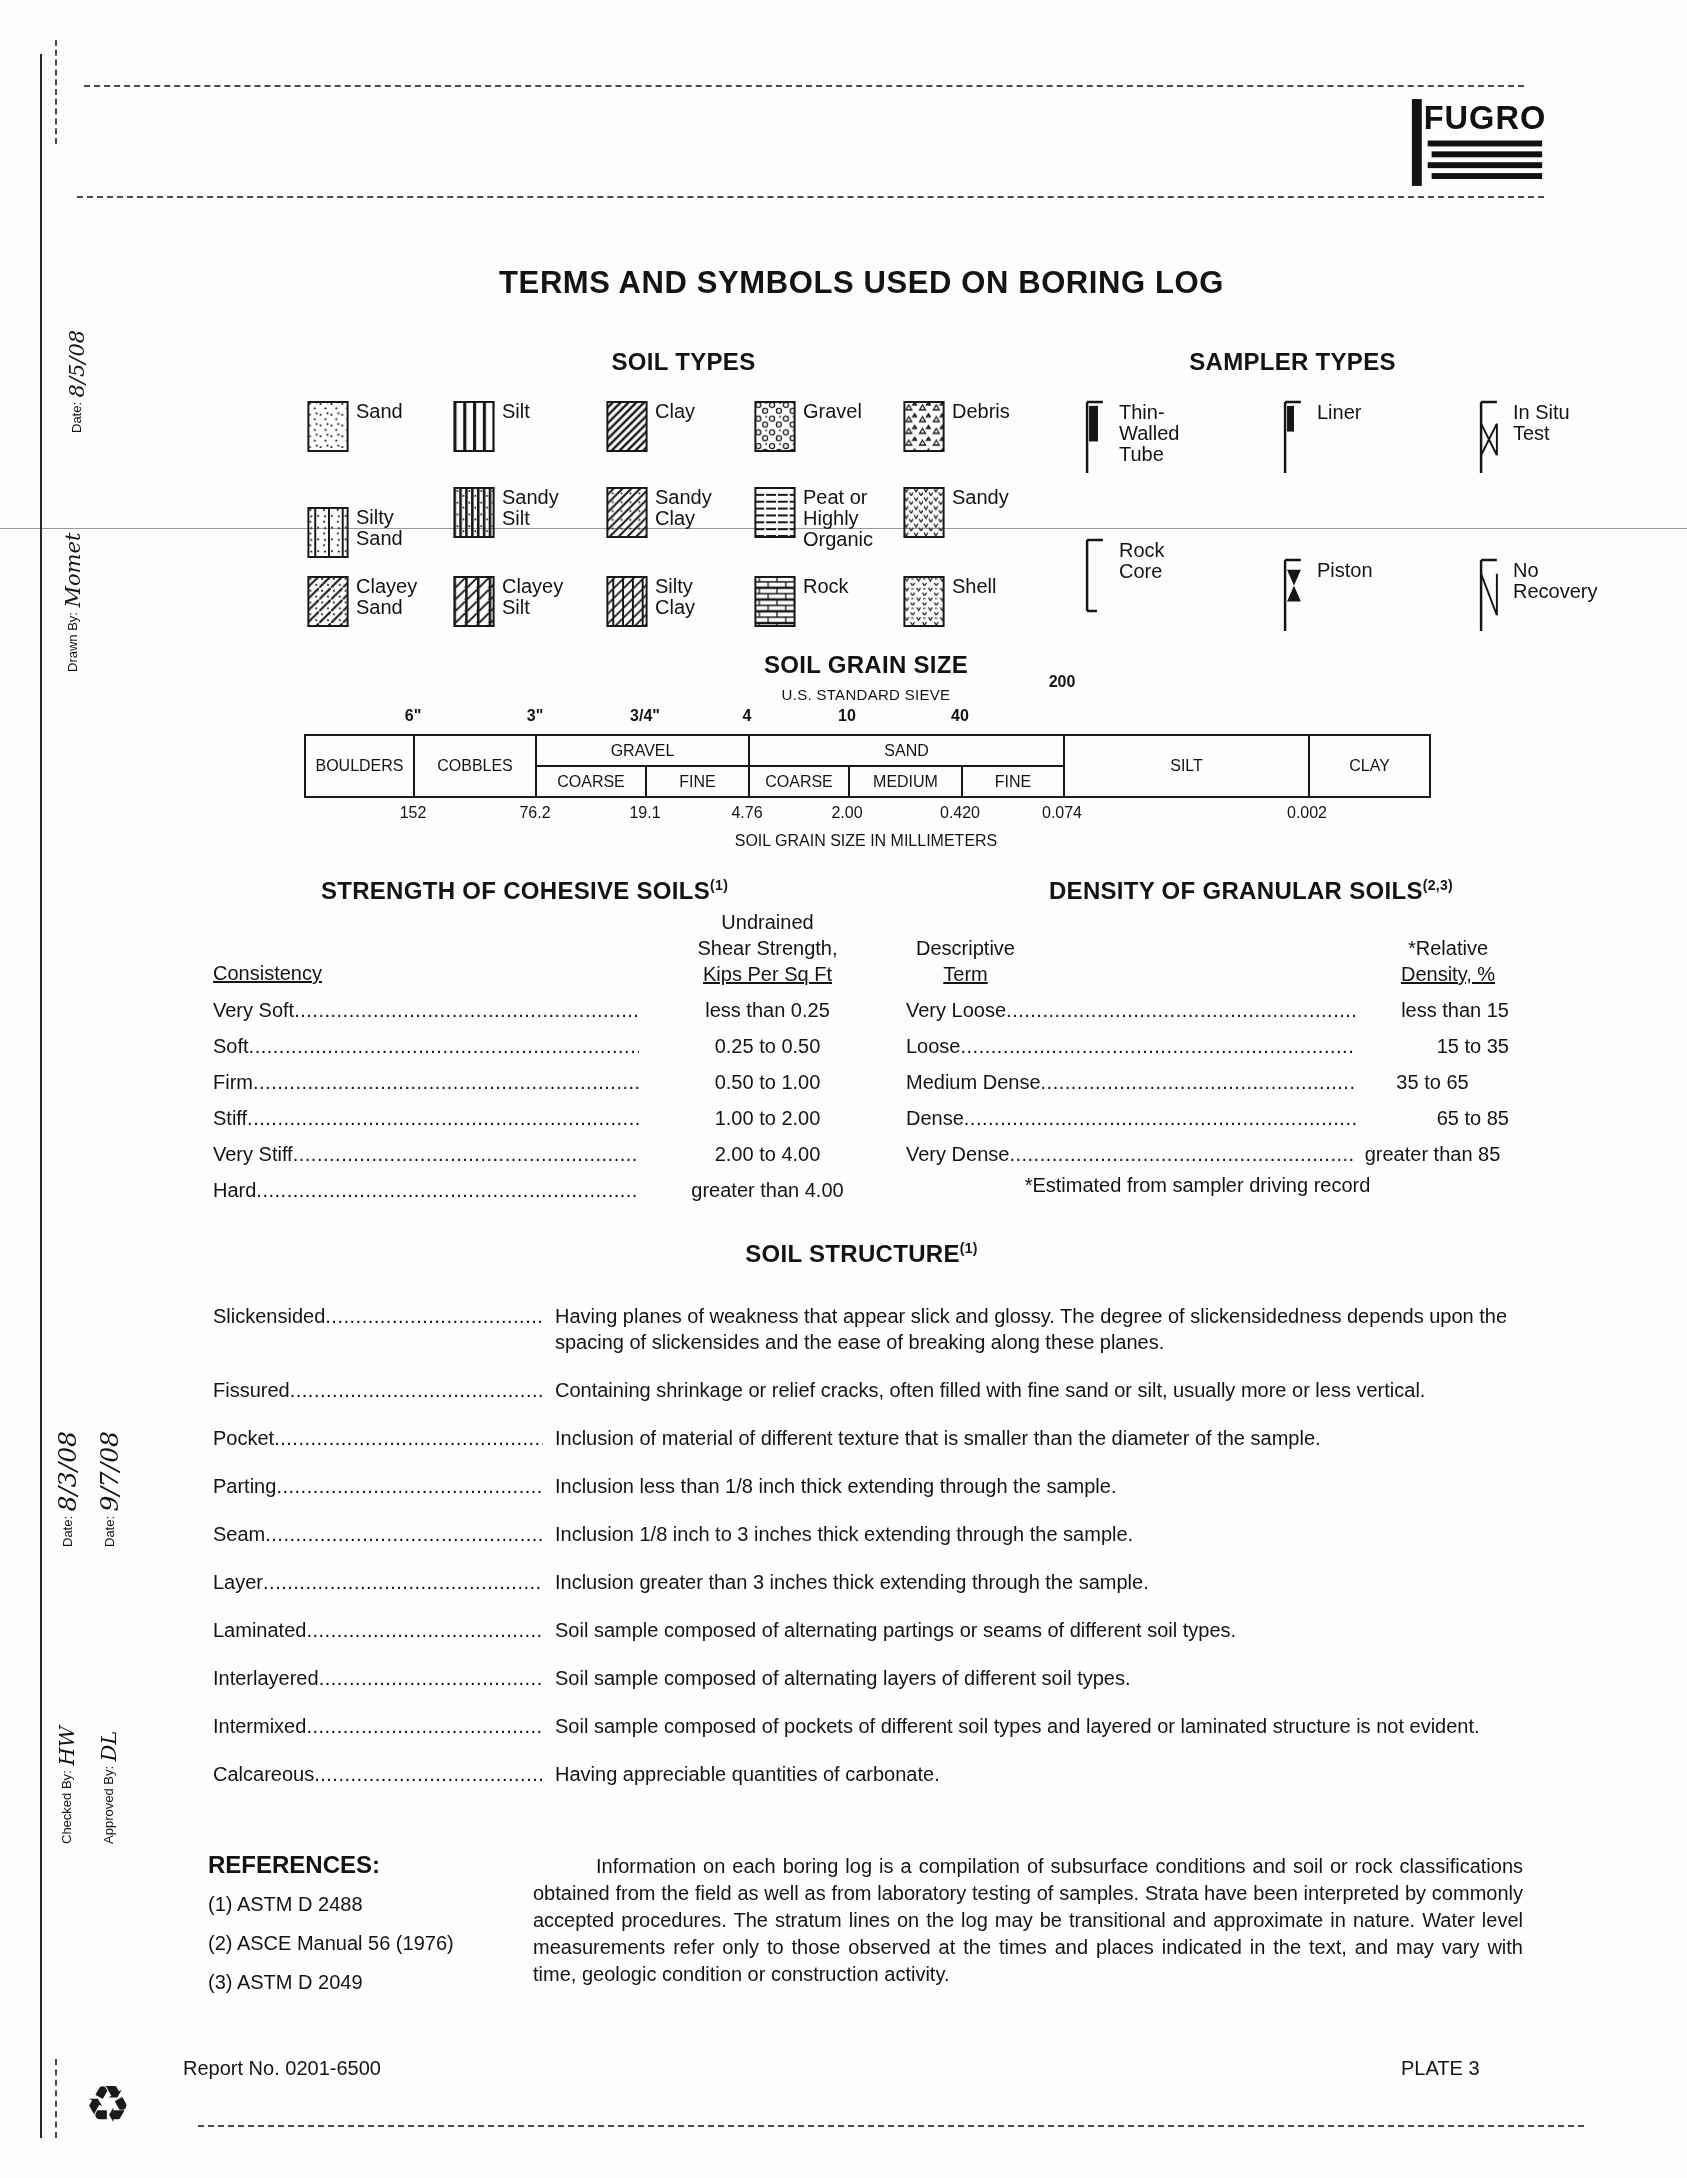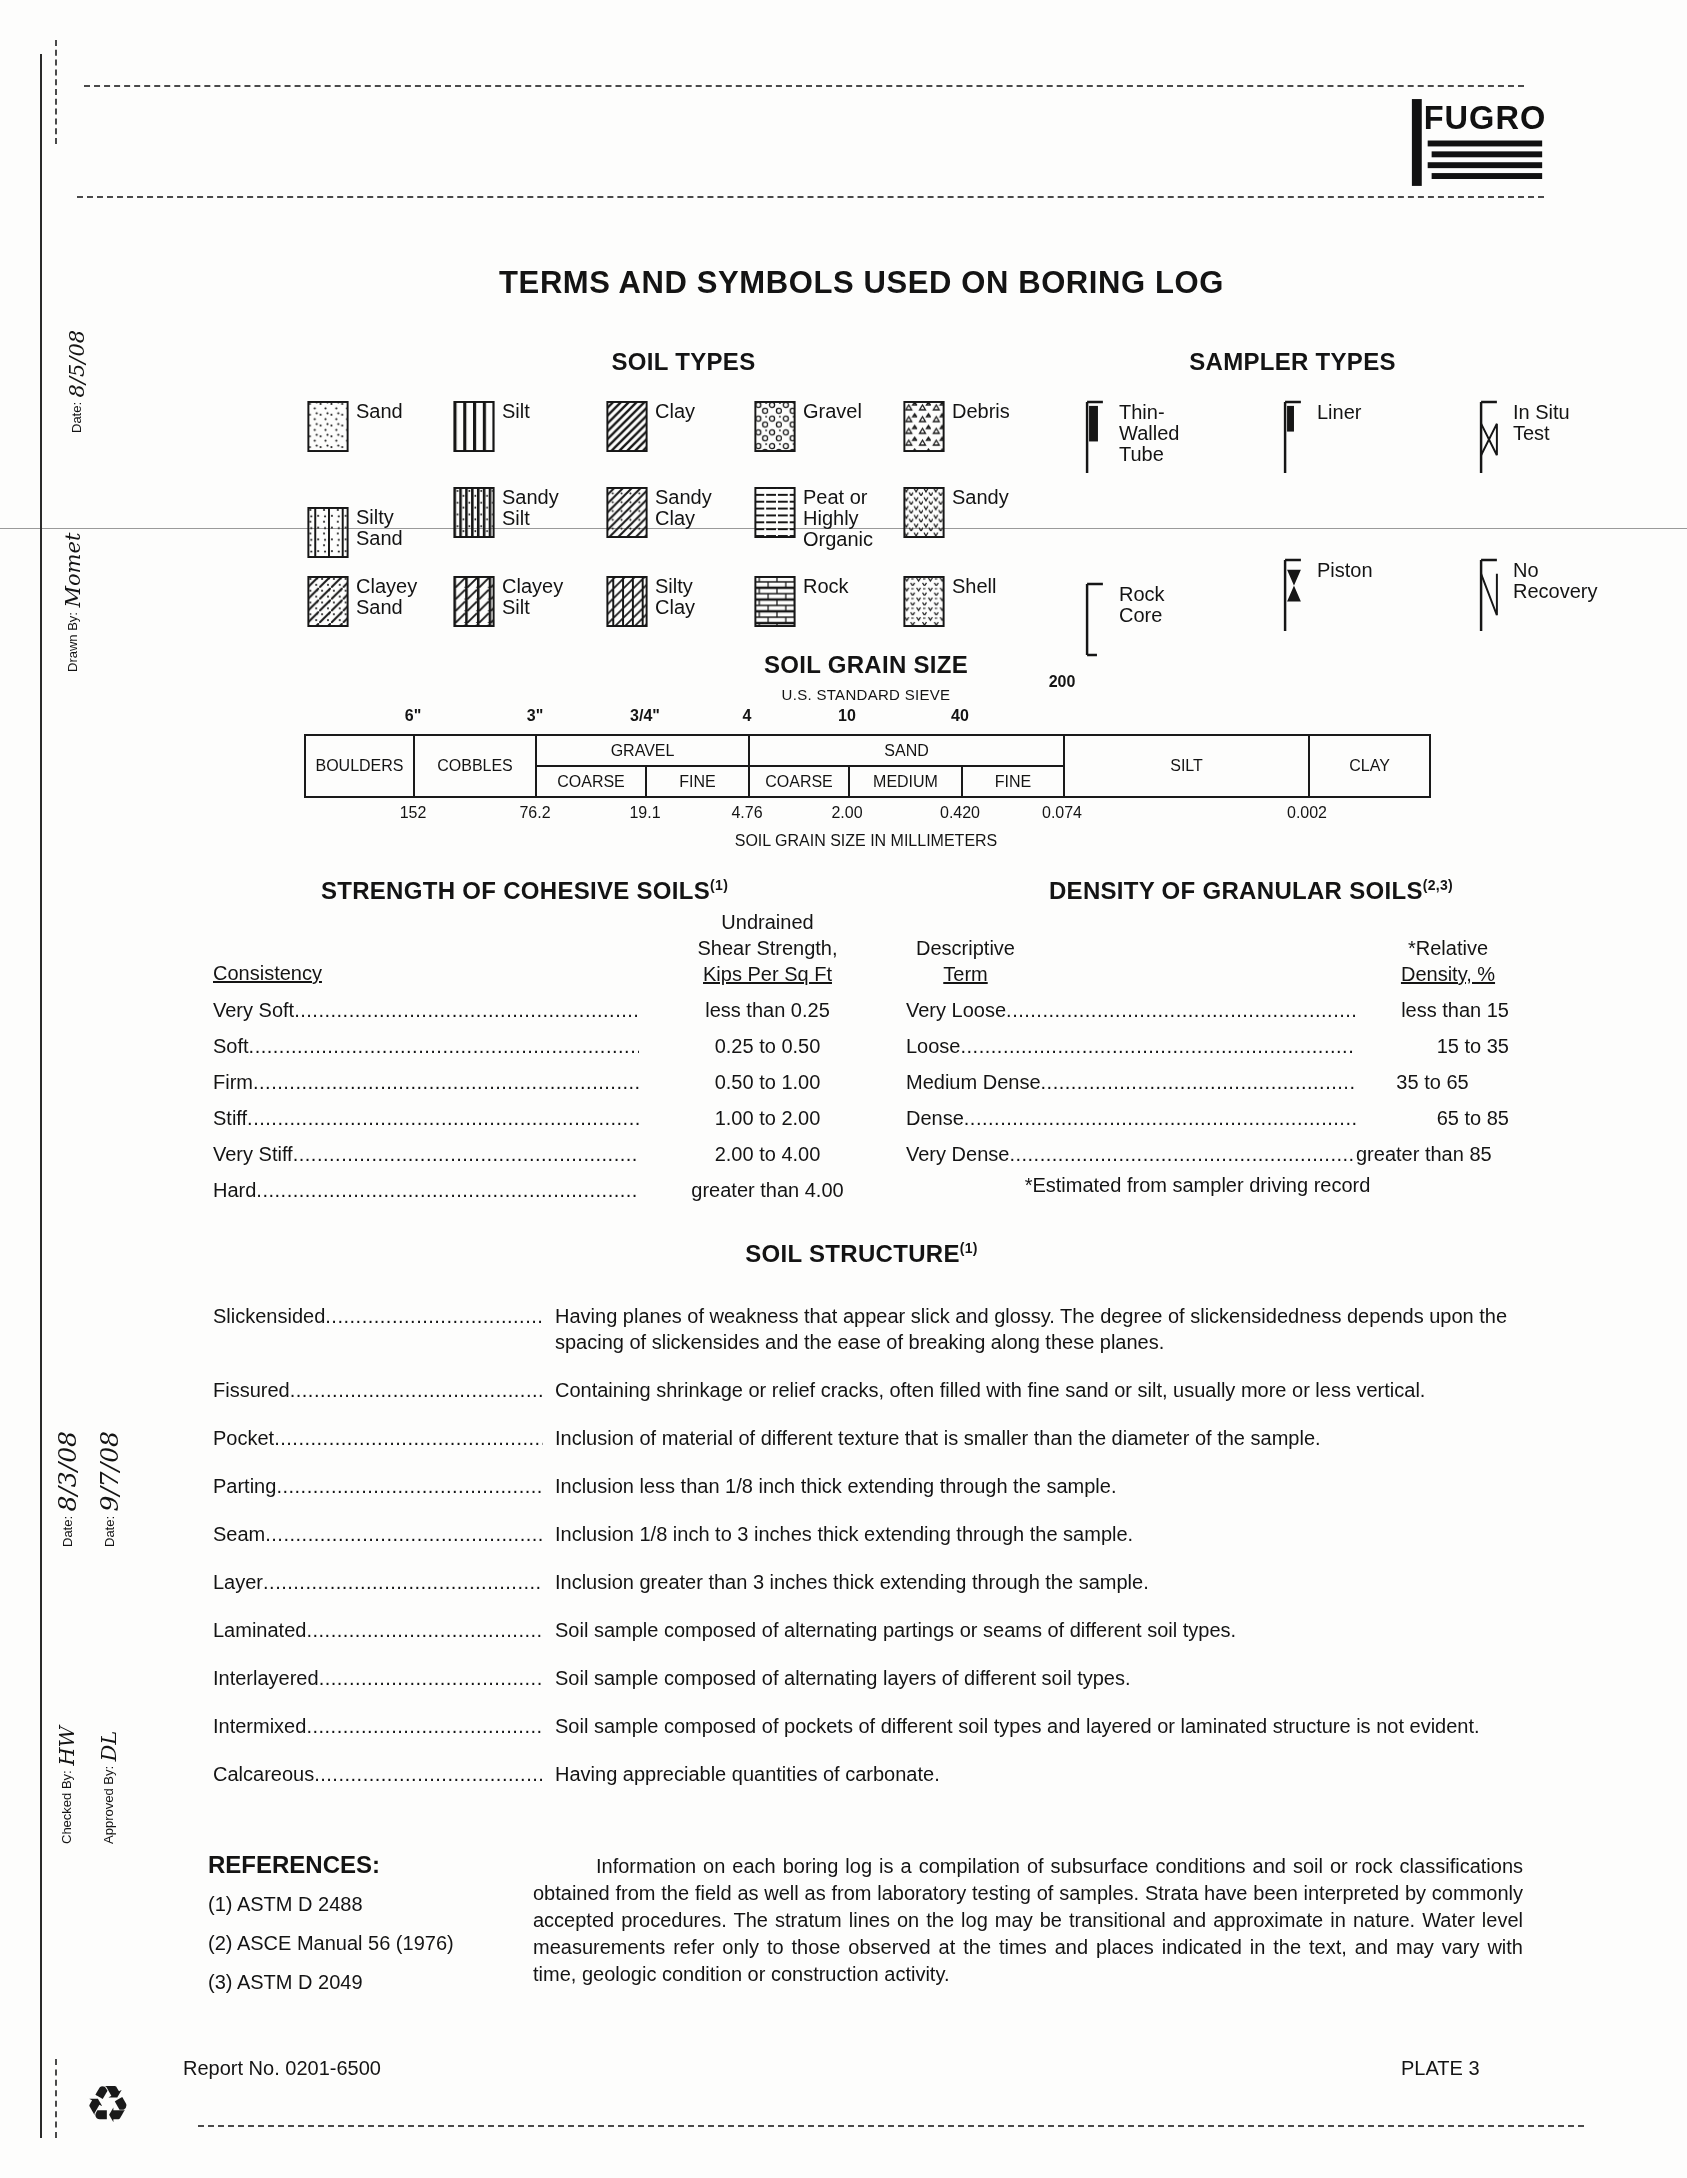--- a/index.html
+++ b/index.html
@@ -287,21 +287,21 @@
     </svg>
     <span class="smlabel">Liner</span>
   </div>
   <div class="sampler-item" style="left:1471px;top:398px">
     <svg width="34" height="79" viewBox="0 0 34 80">
       <path d="M10 4 H26 M10 4 V76" stroke="#161616" stroke-width="2.5" fill="none"></path>
       <path d="M26 26 V58 M10 26 L26 58 M26 26 L10 58" stroke="#161616" stroke-width="2" fill="none"></path>
     </svg>
     <span class="smlabel">In Situ Test</span>
   </div>
-  <div class="sampler-item" style="left:1077px;top:580px">
+  <div class="sampler-item" style="left:1077px;top:536px">
     <svg width="34" height="79" viewBox="0 0 34 80">
       <path d="M10 4 H26 M10 4 V76 M10 76 H20" stroke="#161616" stroke-width="2.5" fill="none"></path>
     </svg>
     <span class="smlabel">Rock Core</span>
   </div>
   <div class="sampler-item" style="left:1275px;top:556px">
     <svg width="34" height="79" viewBox="0 0 34 80">
       <path d="M10 4 H26 M10 4 V76" stroke="#161616" stroke-width="2.5" fill="none"></path>
       <path d="M12 14 L26 14 L12 46 L26 46 Z" fill="#161616"></path>
     </svg>
@@ -464,21 +464,21 @@
           <span class="lterm">Dense</span>
           <span class="ldots"></span>
         </span>
       <span class="lval" style="width:153px;text-align:right">65 to 85</span>
     </div>
     <div class="lrow">
       <span class="lgroup" style="width:450px">
           <span class="lterm">Very Dense</span>
           <span class="ldots"></span>
         </span>
-      <span class="lval" style="width:153px;text-align:left">greater than 85</span>
+      <span class="lval" style="width:153px;text-align:center">greater than 85</span>
     </div>
   </div>
   <div class="abs center" style="left:950px;top:1174px;width:495px;font-size:20px">*Estimated from sampler driving record</div>
 
   <div class="abs h-sec center" style="left:297px;top:1240px;width:1129px">
     <span>SOIL STRUCTURE</span><sup class="supx">(1)</sup>
   </div>
 
   <div class="abs" style="left:213px;top:1303px;width:1312px">
     <div class="st-row">

